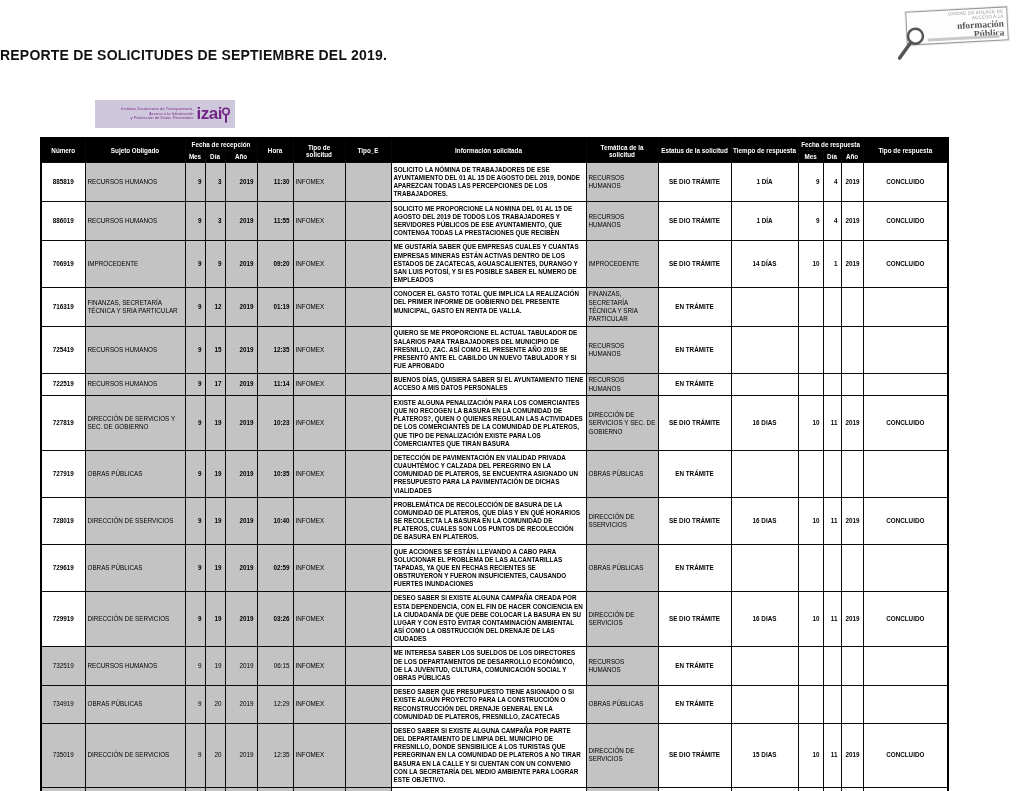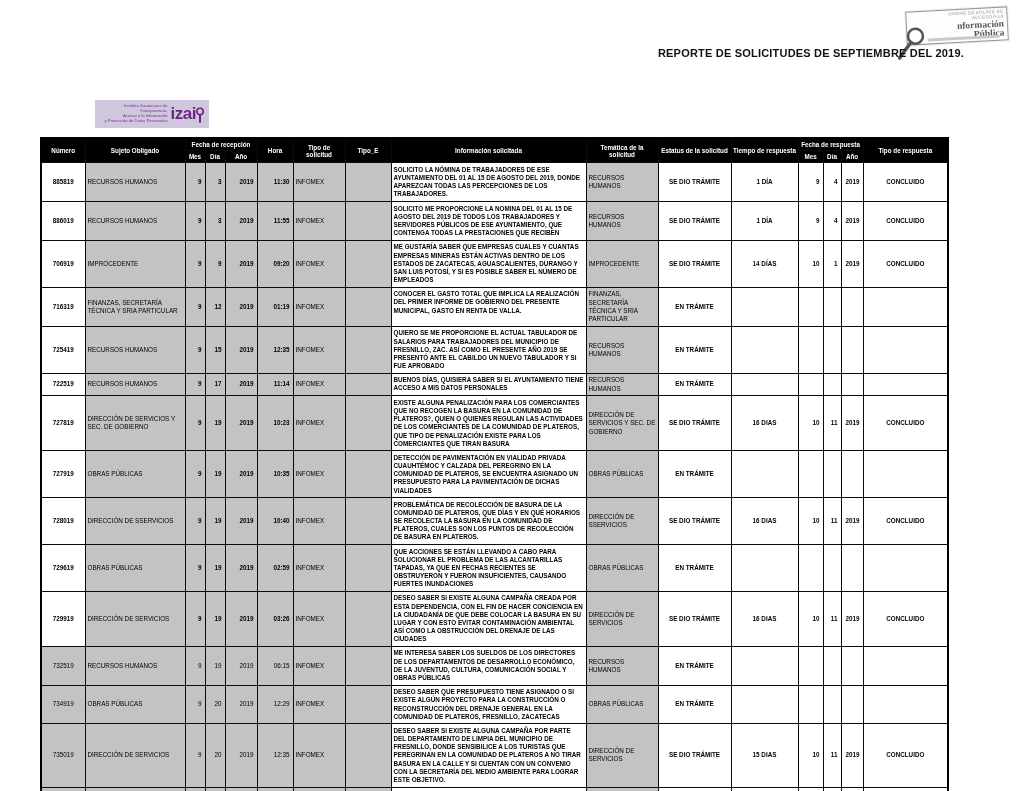--- a/index.html
+++ b/index.html
@@ -1,36 +1,36 @@
 <!DOCTYPE html>
 <html><head>
 <meta charset="utf-8">
 <style>
   * { margin:0; padding:0; box-sizing:border-box; }
   html,body { width:1024px; height:791px; background:#ffffff;
               font-family:"Liberation Sans", sans-serif; color:#000; overflow:hidden; }
   .page { position:relative; width:1024px; height:791px; background:#fff; }
 
   
-  .title { position:absolute; top:47px; left:0; right:60px; text-align:right;
-           font-size:11px; font-weight:bold; letter-spacing:.2px; color:#111; }
+  .title { position:absolute; top:47px; left:0; right:60px; text-align:left;
+           font-size:14px; font-weight:bold; letter-spacing:.2px; color:#111; }
 
   
   .stamp { position:absolute; top:9px; right:16px; width:102px; height:34px;
            border:1px solid #999; background:#fdfdfd; transform:rotate(-3deg);
            padding:2px 3px 2px 16px; text-align:right; box-shadow:0 0 0 1px #eee; }
   .stamp .tiny { font-size:4.5px; color:#9a9a9a; line-height:1.1; letter-spacing:.2px; }
   .stamp .big  { font-size:9.5px; font-weight:bold; color:#555; line-height:1;
                  font-family:"Liberation Serif", serif; }
   .stamp .bar  { position:absolute; bottom:2px; left:20px; right:8px; height:3px;
                  background:#c9c9c9; border-radius:1px; }
   .stamp svg { position:absolute; left:-12px; bottom:-16px; }
 
   
-  .izai { position:absolute; top:100px; left:95px; width:114px; height:28px;
+  .izai { position:absolute; top:100px; left:95px; width:140px; height:28px;
           background:#cfc8dc; display:flex; align-items:center; justify-content:flex-end;
           padding:2px 4px; gap:3px; }
   .izai .org { text-align:right; color:#7a2e8c; font-size:4.2px; line-height:1.15; }
   .izai .mark { font-size:17px; font-weight:bold; color:#6e2583; letter-spacing:-.5px;
                 line-height:.9; display:flex; align-items:flex-start; }
   .izai svg { margin-left:-1px; margin-top:1px; }
 
   
   table { position:absolute; top:137px; left:40px; width:907px;
           border-collapse:collapse; table-layout:fixed; border:2px solid #000; }

